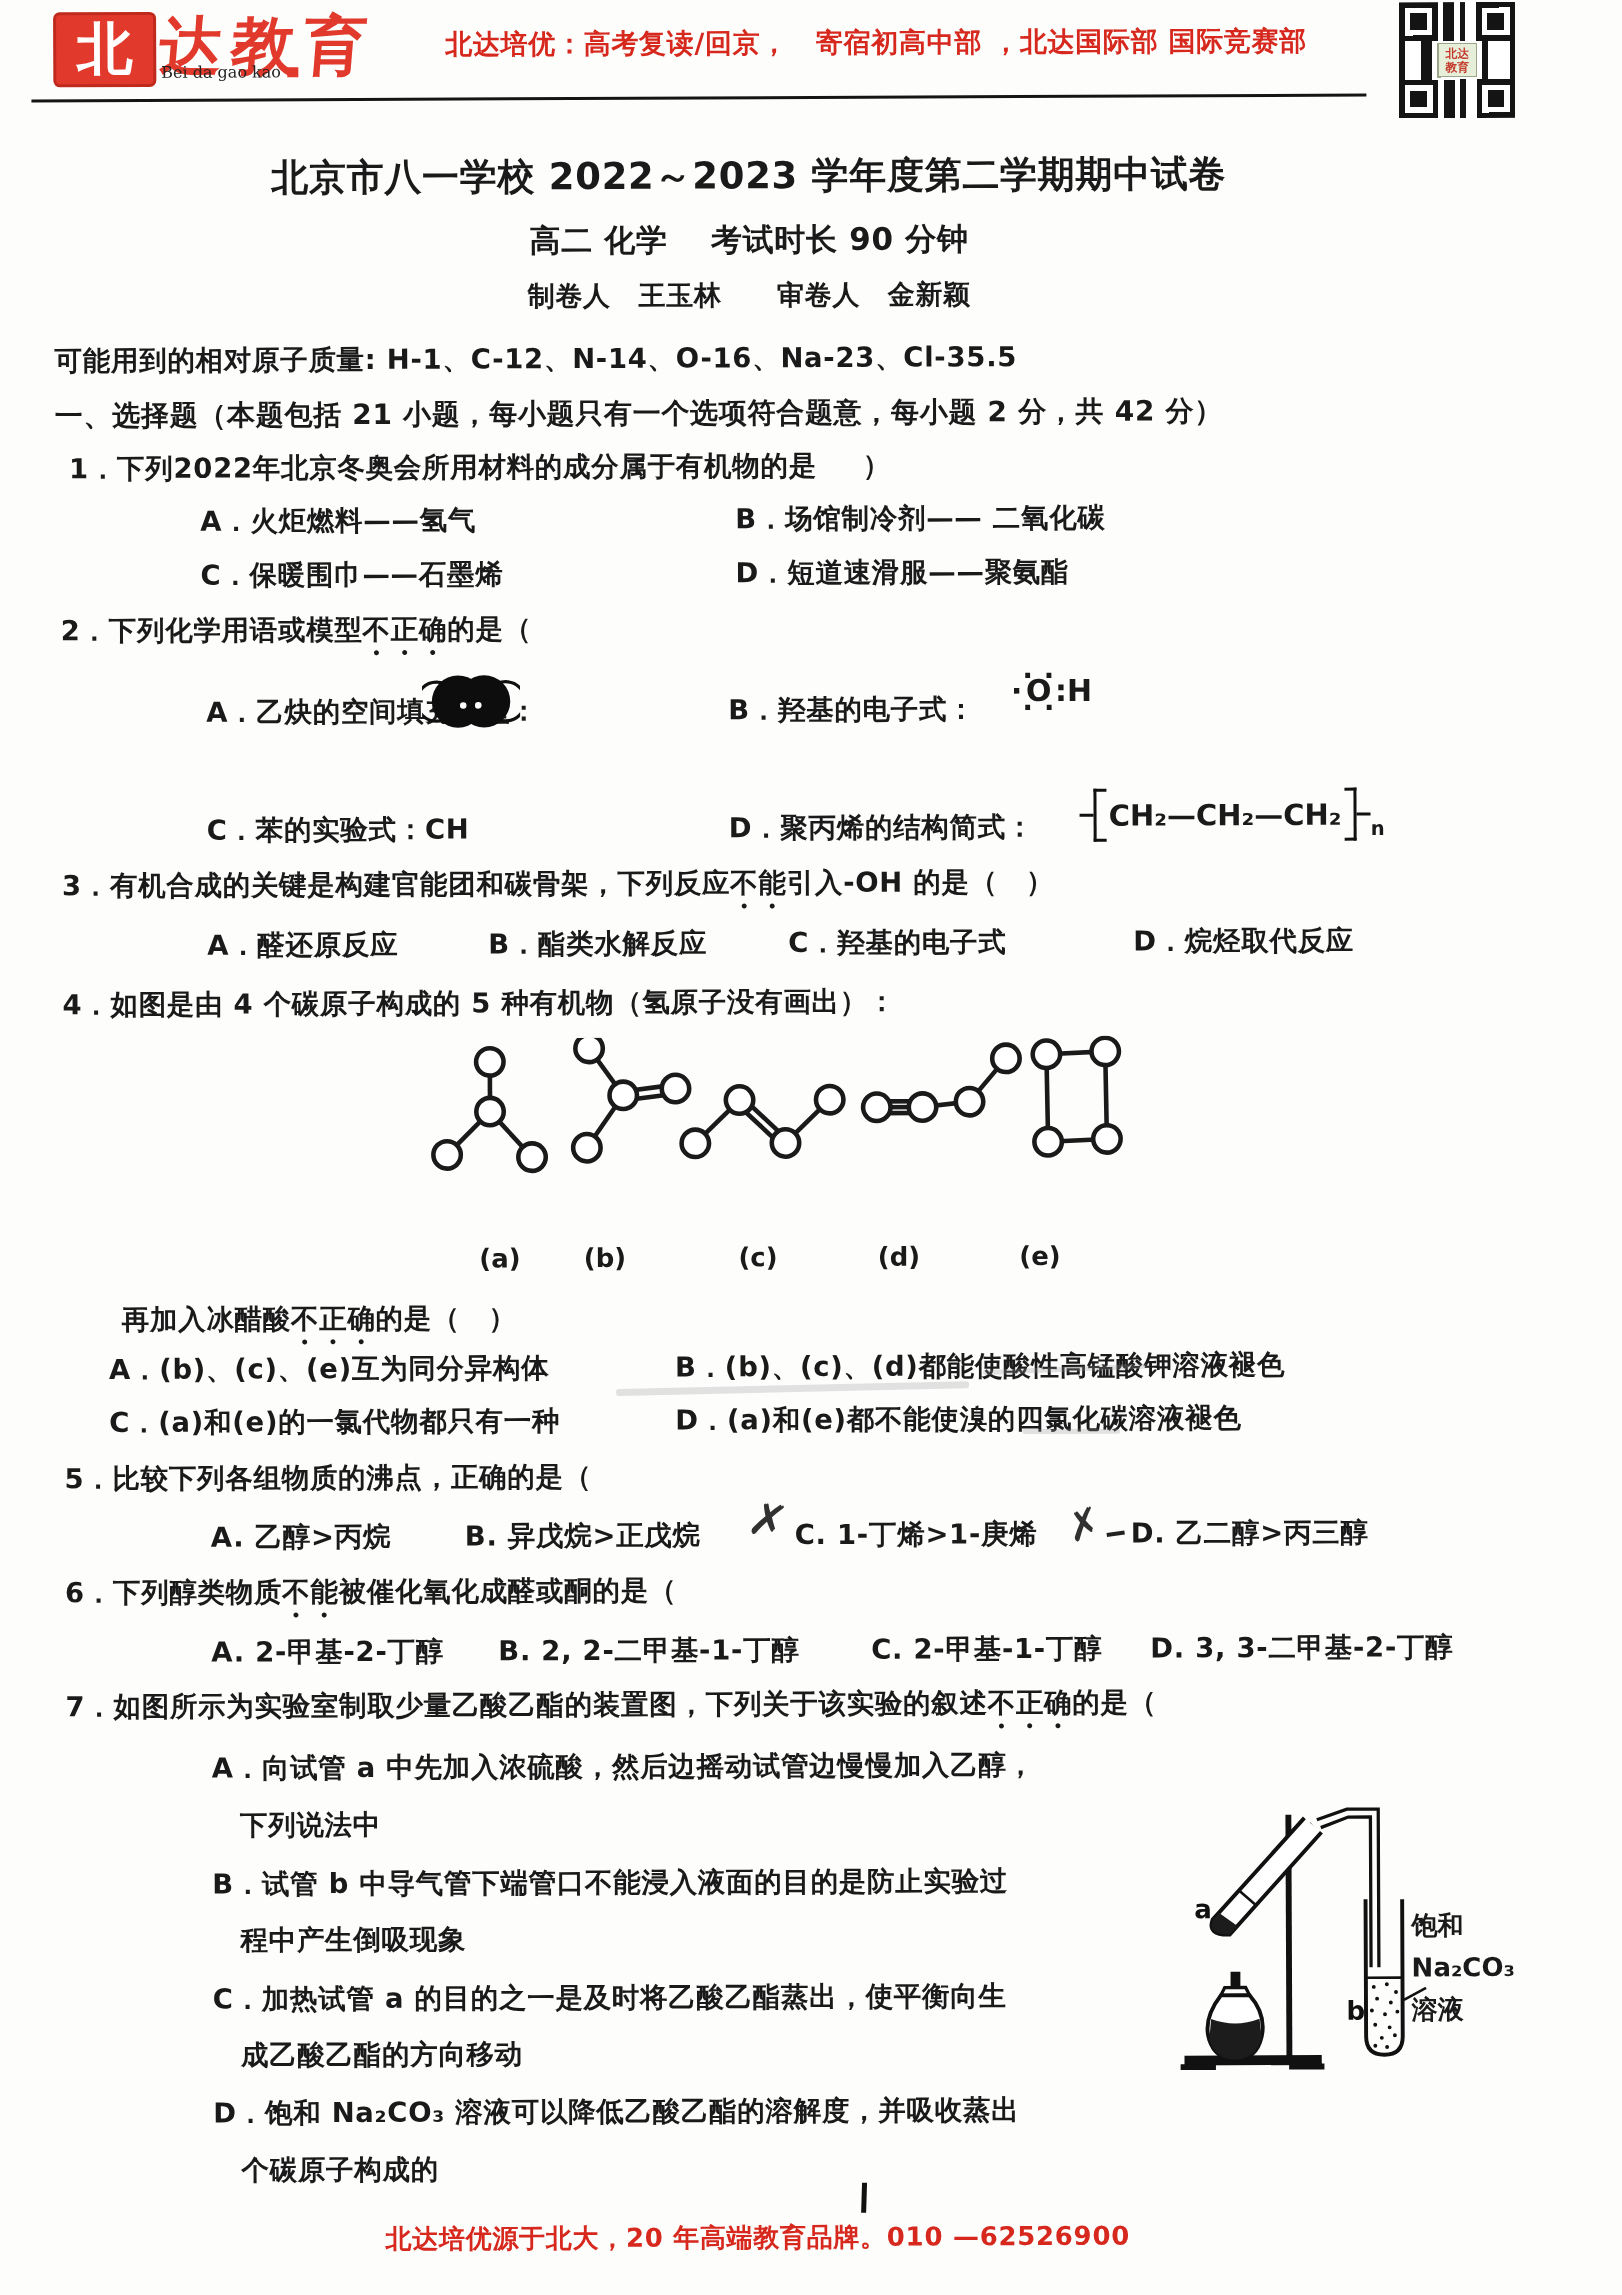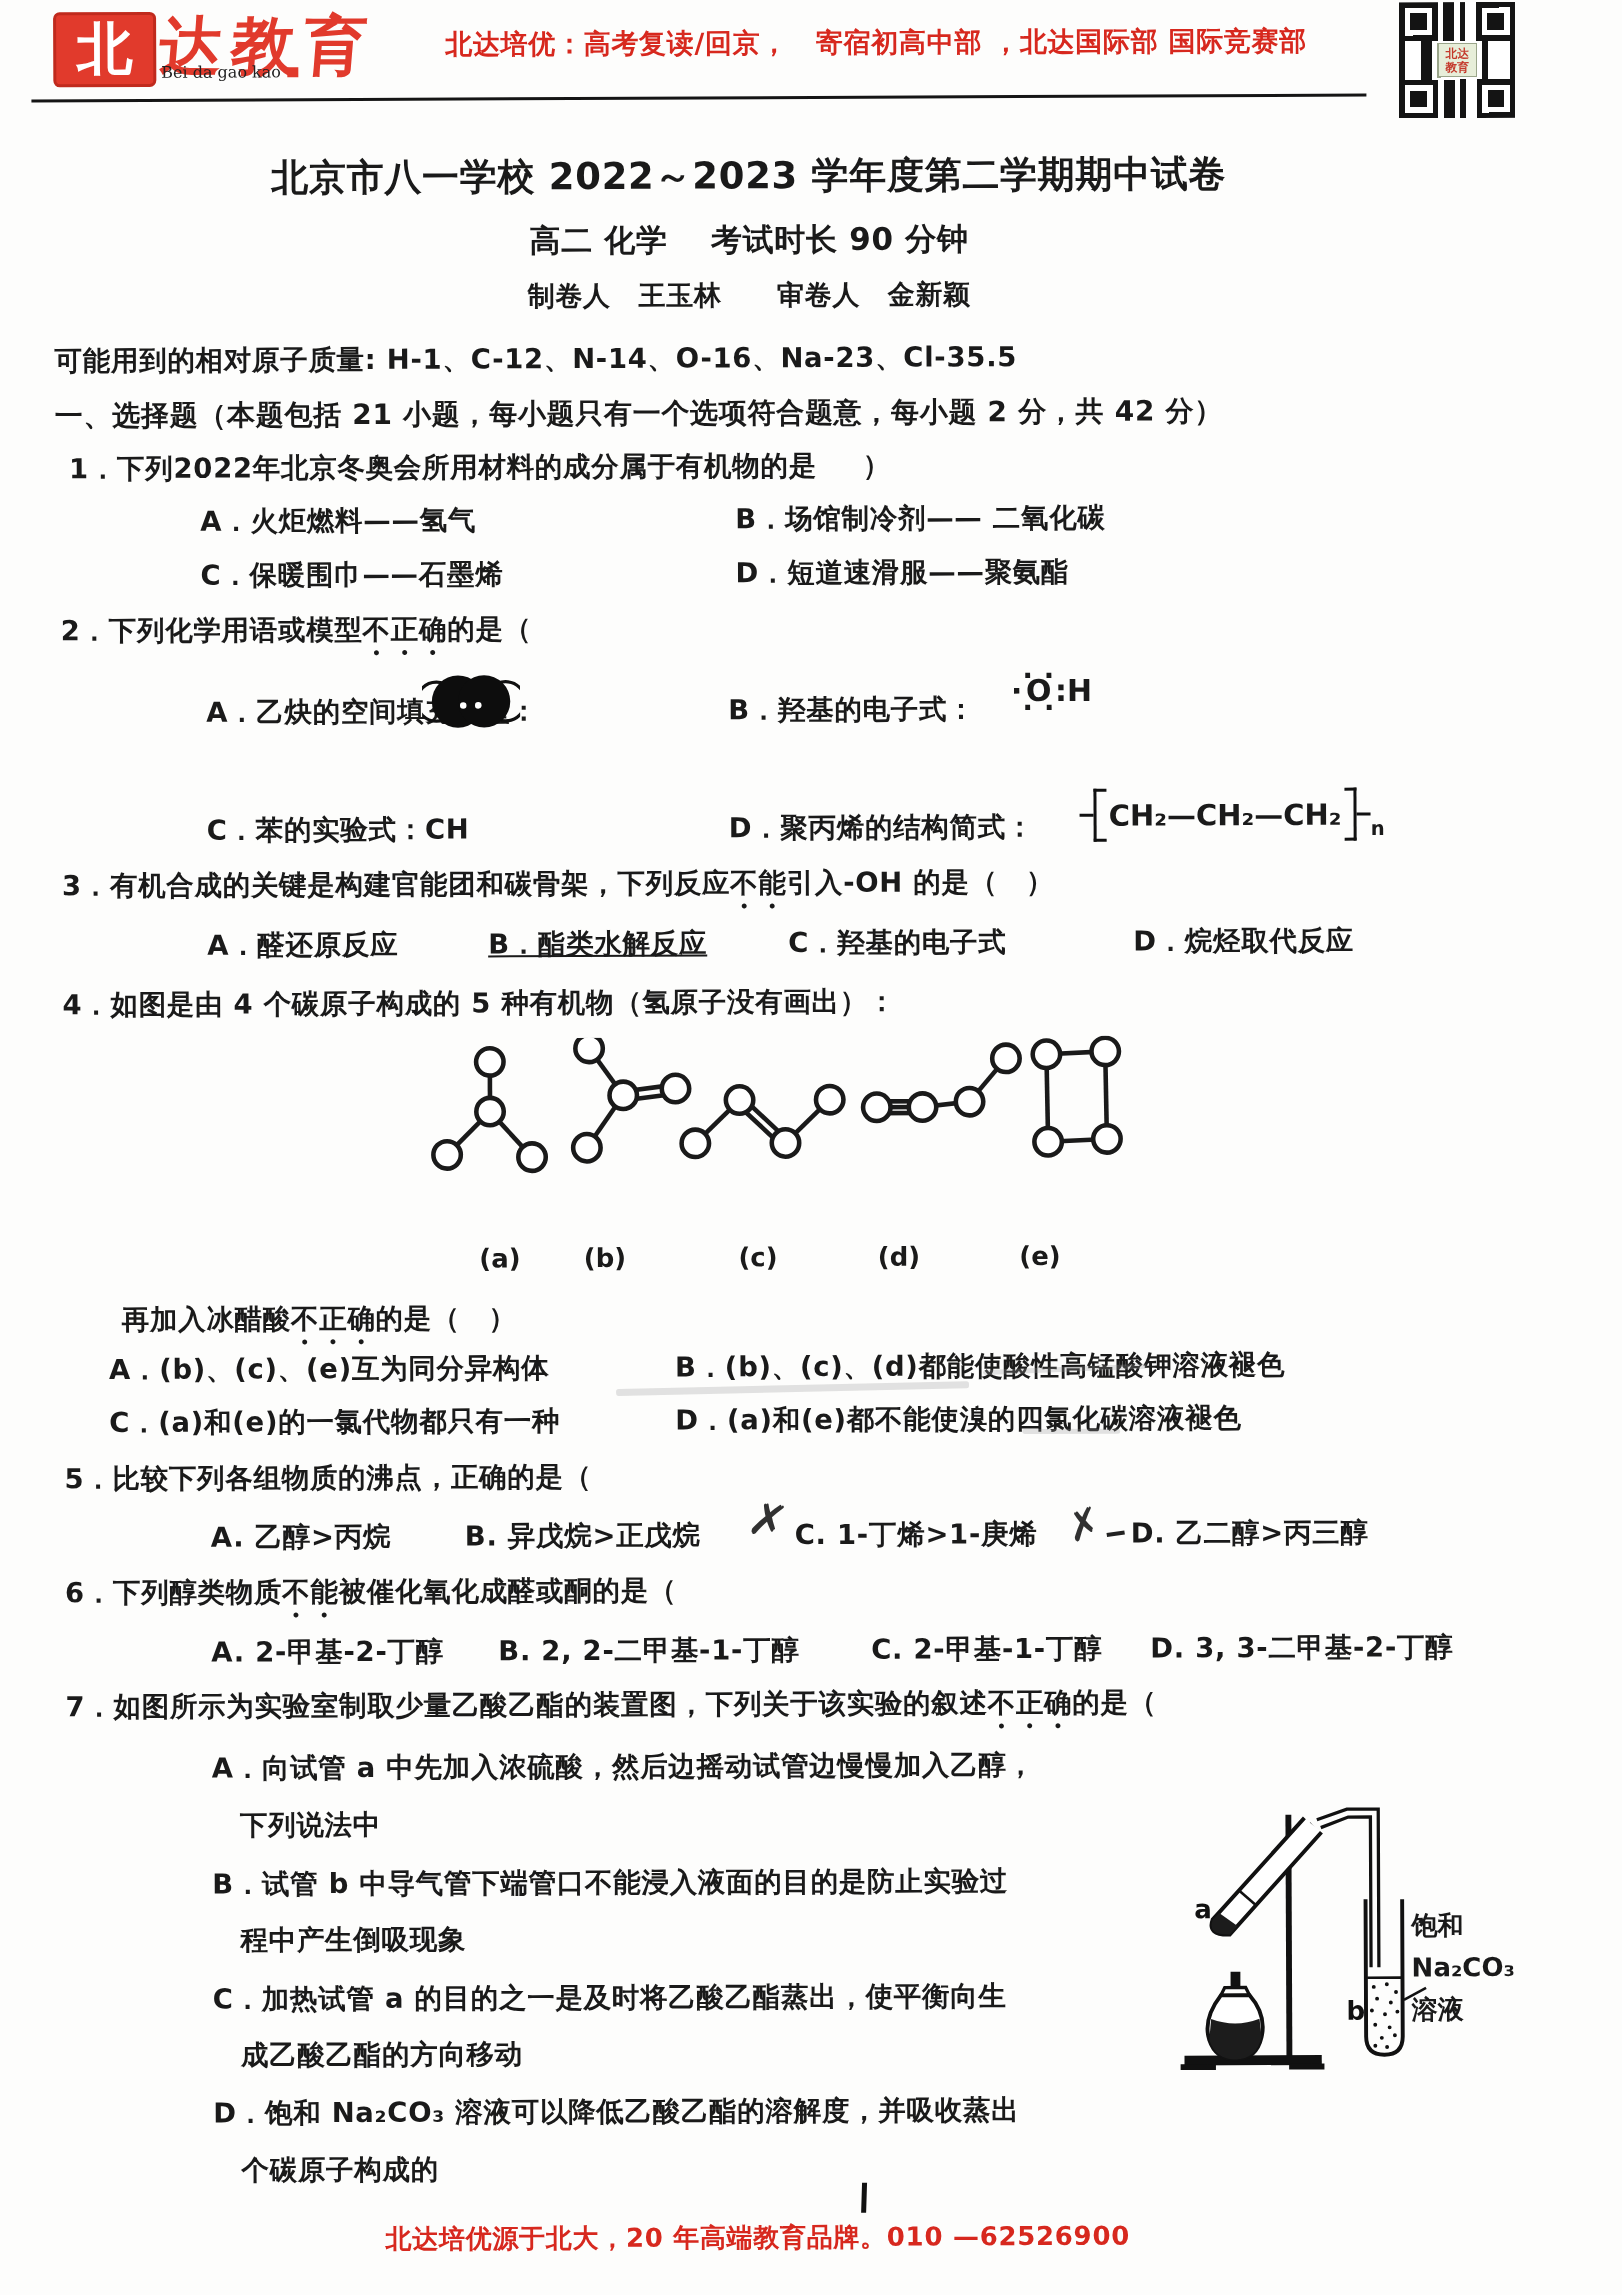--- a/index.html
+++ b/index.html
@@ -230,21 +230,21 @@
     <span>CH₂—CH₂—CH₂</span>
     <span class="pbr r"></span>
     <span class="halfbond"></span>
     <sub>n</sub>
   </div>
 
   <div class="abs txt body42" style="left:63px;top:865px;">
     <span>3．有机合成的关键是构建官能团和碳骨架，下列反应</span><span class="emdot">不能</span><span>引入-OH 的是（　）</span>
   </div>
   <div class="abs txt body42" style="left:208px;top:925px;">A．醛还原反应</div>
-  <div class="abs txt body42" style="left:489px;top:925px;text-decoration:underline;">B．酯类水解反应</div>
+  <div class="abs txt body42" style="left:489px;top:925px;">B．酯类水解反应</div>
   <div class="abs txt body42" style="left:789px;top:925px;">C．羟基的电子式</div>
   <div class="abs txt body42" style="left:1094px;top:925px;margin-left:40px;">D．烷烃取代反应</div>
 
   <div class="abs txt body42" style="left:63px;top:984px;">4．如图是由 4 个碳原子构成的 5 种有机物（氢原子没有画出）：</div>
 
   <div class="abs" style="left:393px;top:1037px;">
     <svg width="785" height="196" viewBox="0 0 1200 300" fill="none" stroke="#1a1a1a" stroke-width="7">
 
       <g>
         <line x1="148" y1="36" x2="148" y2="112"></line>

